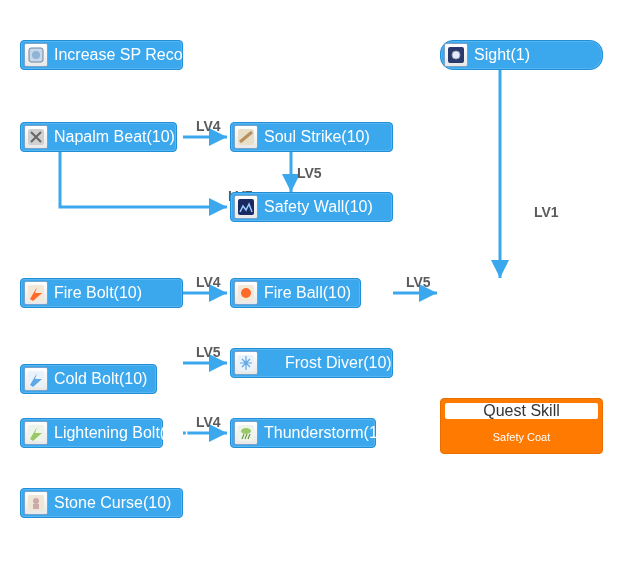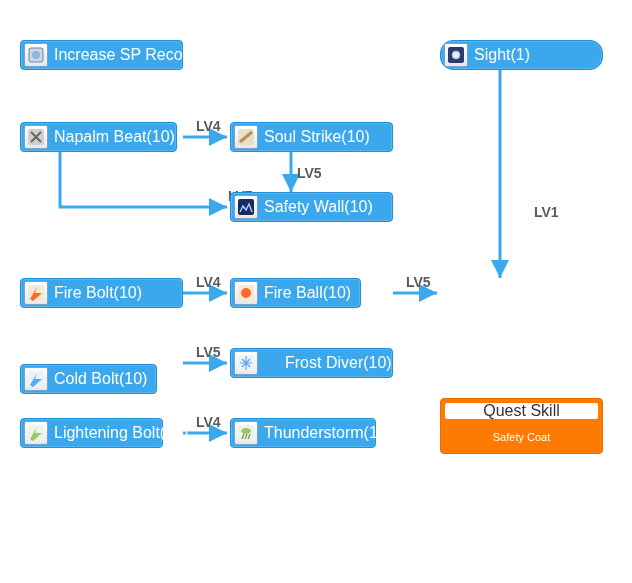--- a/index.html
+++ b/index.html
@@ -222,19 +222,29 @@
     <span class="icon">
       <svg viewBox="0 0 18 18">
           <rect x="1" y="1" width="16" height="16" rx="2" fill="#eef4ea"></rect>
           <ellipse cx="9" cy="7" rx="5" ry="3" fill="#9ac868"></ellipse>
           <path d="M7 10 L5 15 M10 10 L8 15 M13 10 L11 15" stroke="#6a9a40" stroke-width="1.2"></path>
         </svg>
     </span>
     <span>Thunderstorm(10)</span>
   </div>
 
+  <div class="skill" style="left:20px; top:488px; width:163px;">
+    <span class="icon">
+      <svg viewBox="0 0 18 18">
+          <rect x="1" y="1" width="16" height="16" rx="2" fill="#efe6d6"></rect>
+          <circle cx="9" cy="7" r="3" fill="#caa"></circle>
+          <rect x="6" y="10" width="6" height="5" fill="#caa"></rect>
+        </svg>
+    </span>
+    <span>Stone Curse(10)</span>
+  </div>
 
   <div class="questbox" style="left:440px; top:398px; width:163px;">
     <div class="title">Quest Skill</div>
     <div class="body">Safety Coat</div>
   </div>
 
 </div>
 
 </body></html>

